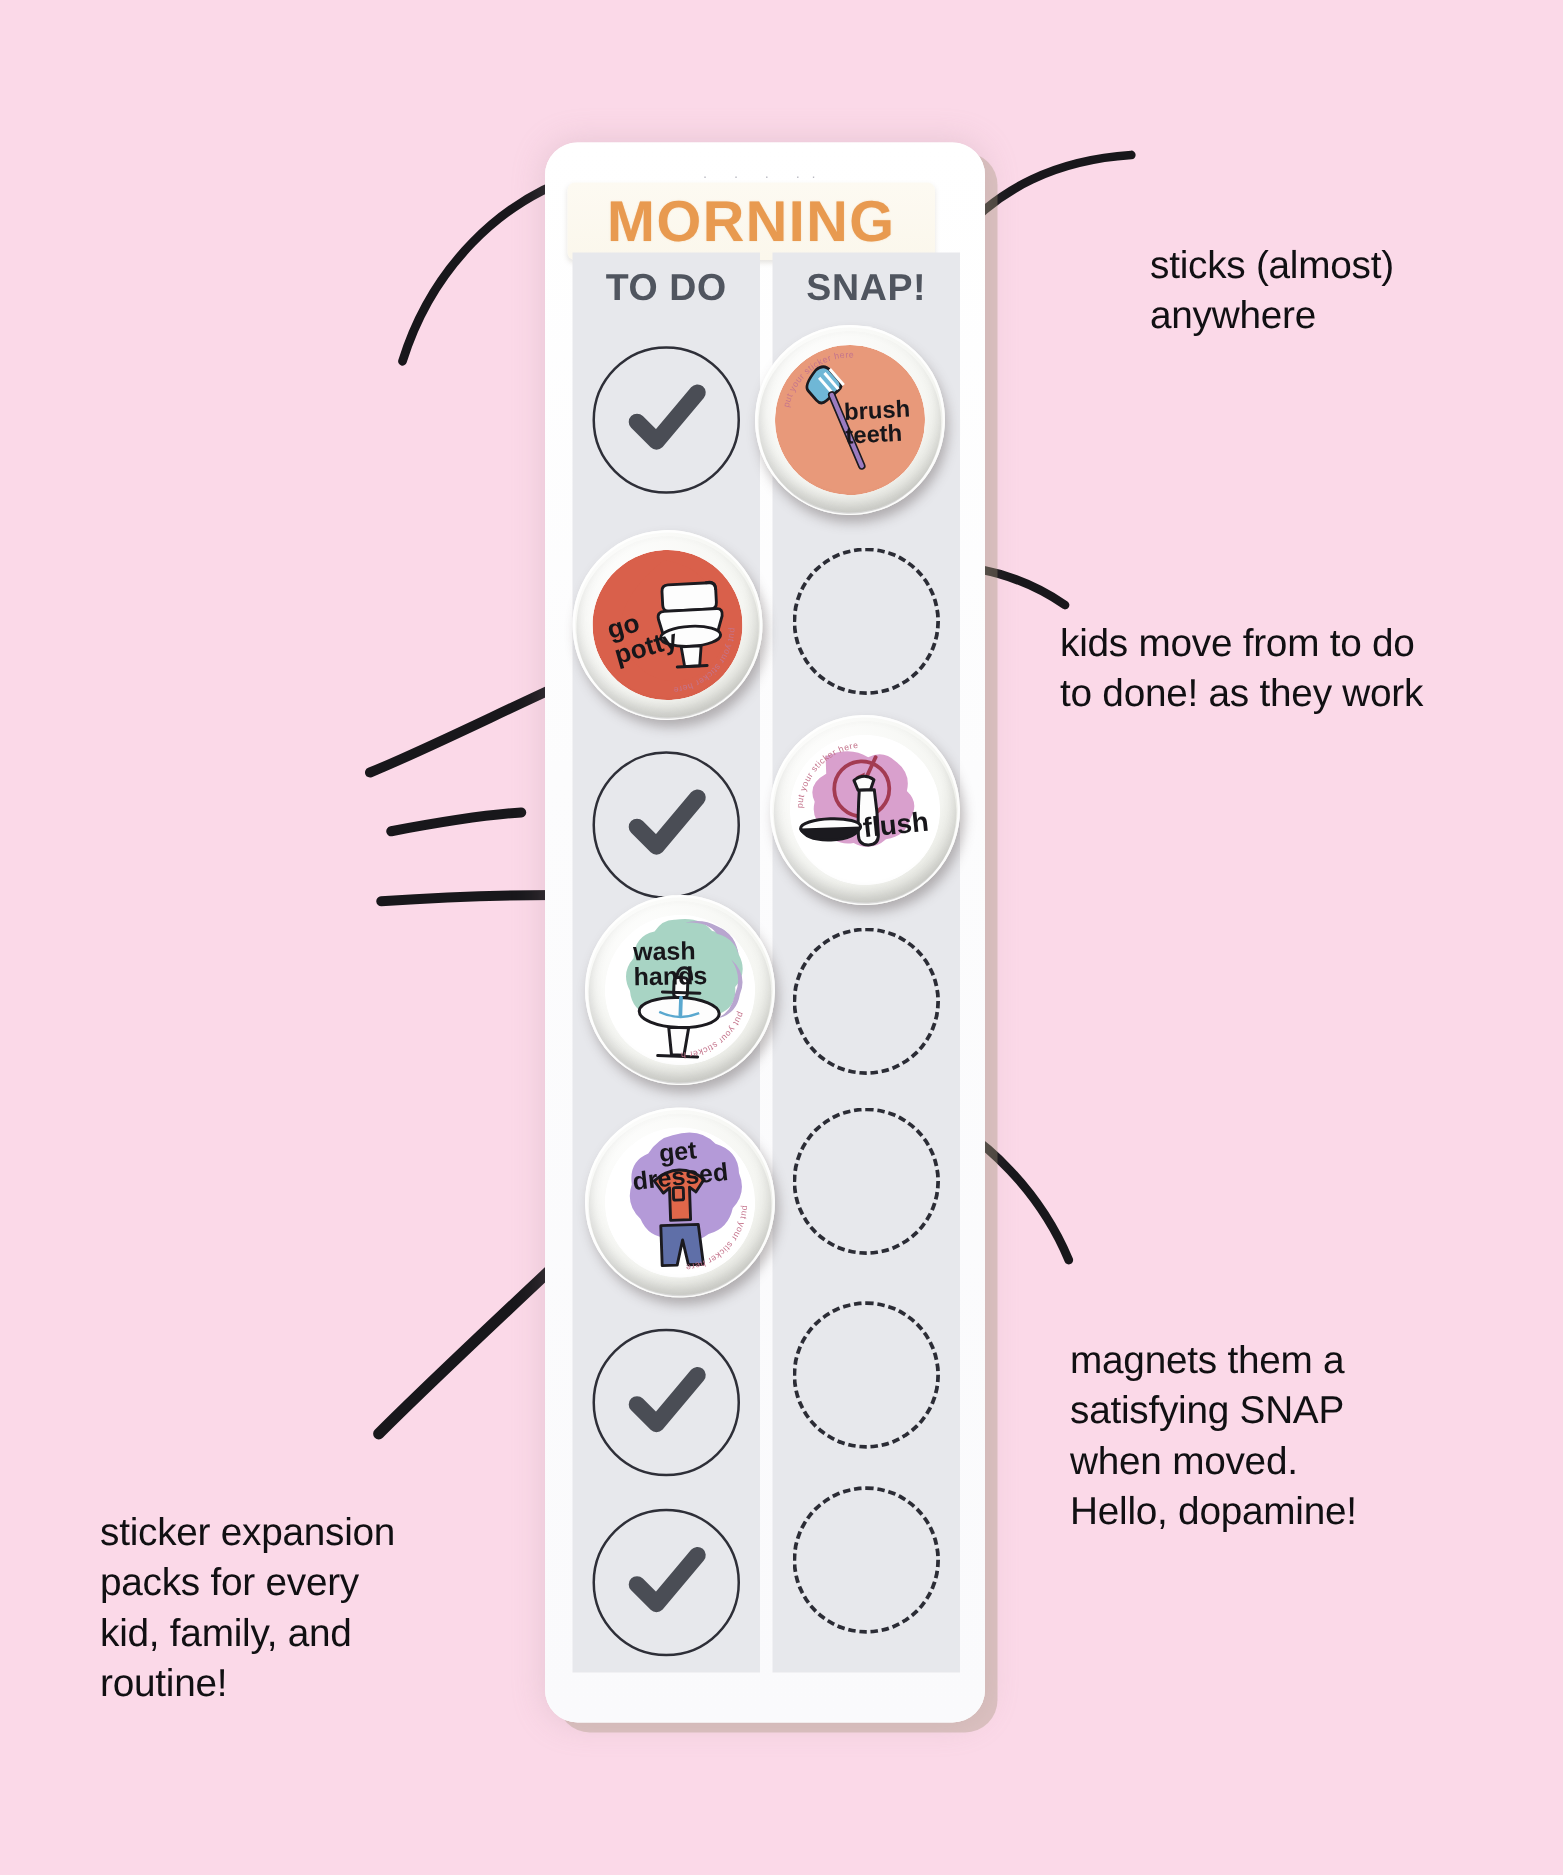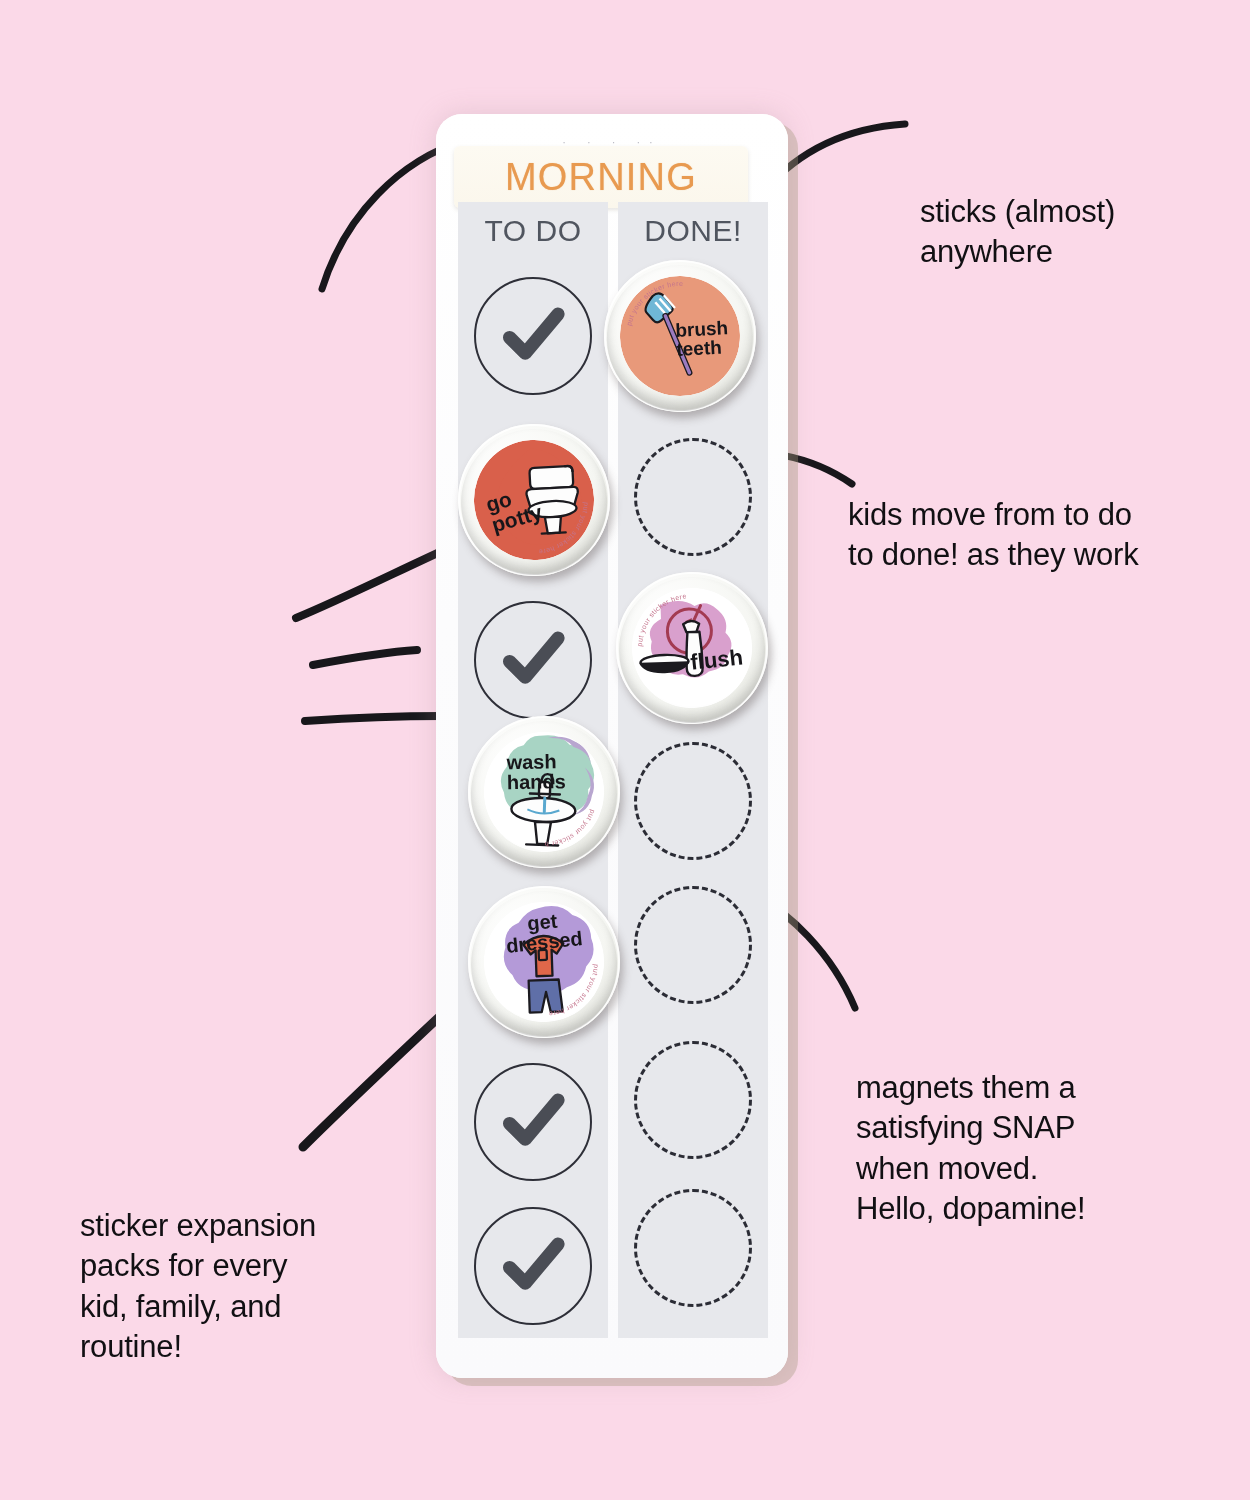--- a/index.html
+++ b/index.html
@@ -55,38 +55,38 @@
   #title-sticker {
     position:absolute;
     left:18px; top:32px;
     width:294px; height:62px;
     background: linear-gradient(180deg,#fdfaf2 0%,#fbf7ec 100%);
     border-radius:6px;
     box-shadow: 0 2px 4px rgba(120,110,90,.18);
     display:flex; align-items:center; justify-content:center;
   }
   #title-text {
-    font-size:38px; font-weight:400; color:#e89a50;
+    font-size:46px; font-weight:700; color:#e89a50;
     letter-spacing:1.2px;
     font-family:"Liberation Sans", sans-serif;
     text-shadow: 0 0 1px rgba(232,154,80,.5);
   }
 
   
   .col {
     position:absolute;
     top:88px; height:1136px;
     background:#e7e8ec;
   }
   #col-todo { left:22px; width:150px; }
   #col-done { left:182px; width:150px; }
   .col-head {
     position:absolute; top:12px; left:0; width:100%;
     text-align:center;
-    font-size:30px; font-weight:400; color:#50555f;
+    font-size:30px; font-weight:700; color:#50555f;
     letter-spacing:0.5px;
   }
 
   
   .slot {
     position:absolute;
     width:118px; height:118px;
     left:16px;
     border-radius:50%;
   }
@@ -164,21 +164,21 @@
 
       <div id="title-sticker">
         <span id="title-text">MORNING</span>
       </div>
 
       <div class="col" id="col-todo">
         <div class="col-head">TO DO</div>
       </div>
 
       <div class="col" id="col-done">
-        <div class="col-head">DONE!</div>
+        <div class="col-head">SNAP!</div>
       </div>
 
       <div class="slot solid" style="left:38px; top:163px">
         <svg class="check" viewBox="0 0 100 100">
           <path d="M20 54 L40 74 L82 24" fill="none" stroke="#4a4d55" stroke-width="17" stroke-linecap="round" stroke-linejoin="round"></path>
         </svg>
       </div>
       <div class="slot solid" style="left:38px; top:487px">
         <svg class="check" viewBox="0 0 100 100">
           <path d="M20 54 L40 74 L82 24" fill="none" stroke="#4a4d55" stroke-width="17" stroke-linecap="round" stroke-linejoin="round"></path>

